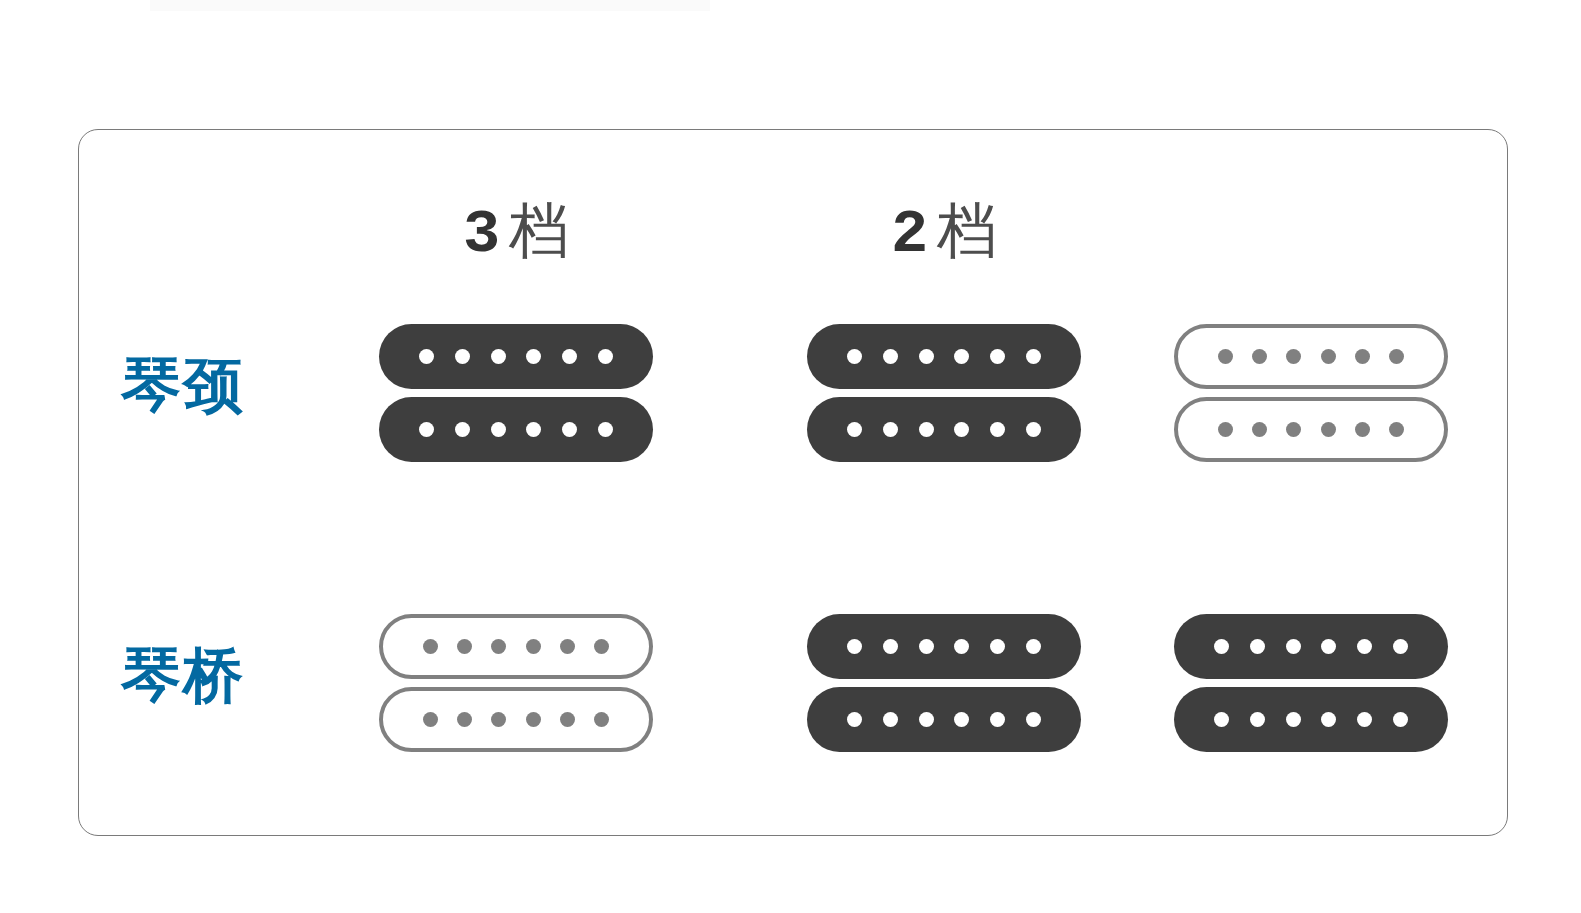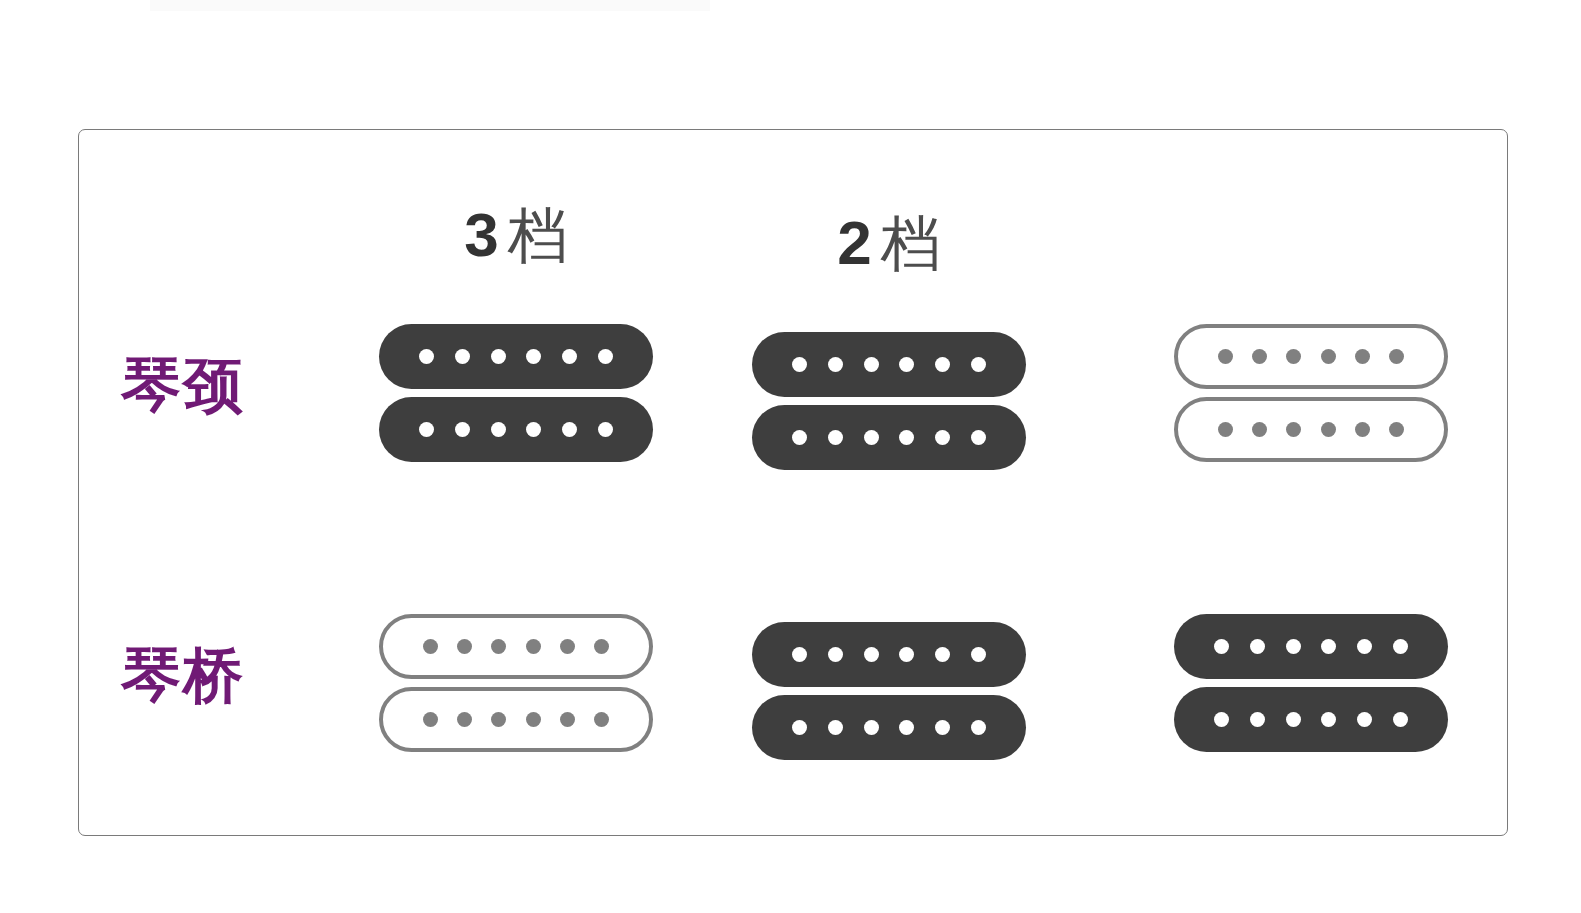--- a/index.html
+++ b/index.html
@@ -27,22 +27,23 @@
 
   
   #pickup-card {
     position: absolute;
     left: 78px;
     top: 129px;
     width: 1430px;
     height: 707px;
     box-sizing: border-box;
     border: 1.6px solid #7a7a7a;
-    border-radius: 7px;
-    background: #ffffff;
+    border-radius: 20px;
+    background: #ffffff;
+    font-family: Liberation Mono, monospace;
   }
 
   
   .header-row {
     position: absolute;
     left: 0;
     top: 62px;
     width: 100%;
     height: 86px;
   }
@@ -61,31 +62,31 @@
     letter-spacing: 0px;
   }
   .col-header .unit {
     font-size: 60px;
     font-weight: 400;
     color: #4d4d4d;
     margin-left: 9px;
   }
   
   .col-1 { left: 300px; }
-  .col-2 { left: 673px; margin-top: 8px; }
+  .col-2 { left: 728px; }
   .col-3 { left: 1095px; }
 
   
   .row-label {
     position: absolute;
     left: 42px;
     width: 250px;
     font-size: 60px;
     font-weight: 700;
-    color: #701a75;
+    color: #0369a1;
     letter-spacing: 2px;
     white-space: nowrap;
   }
   .row-label-neck   { top: 216px; }
   .row-label-bridge { top: 506px; }
 
   
   .pickup {
     position: absolute;
     width: 274px;

